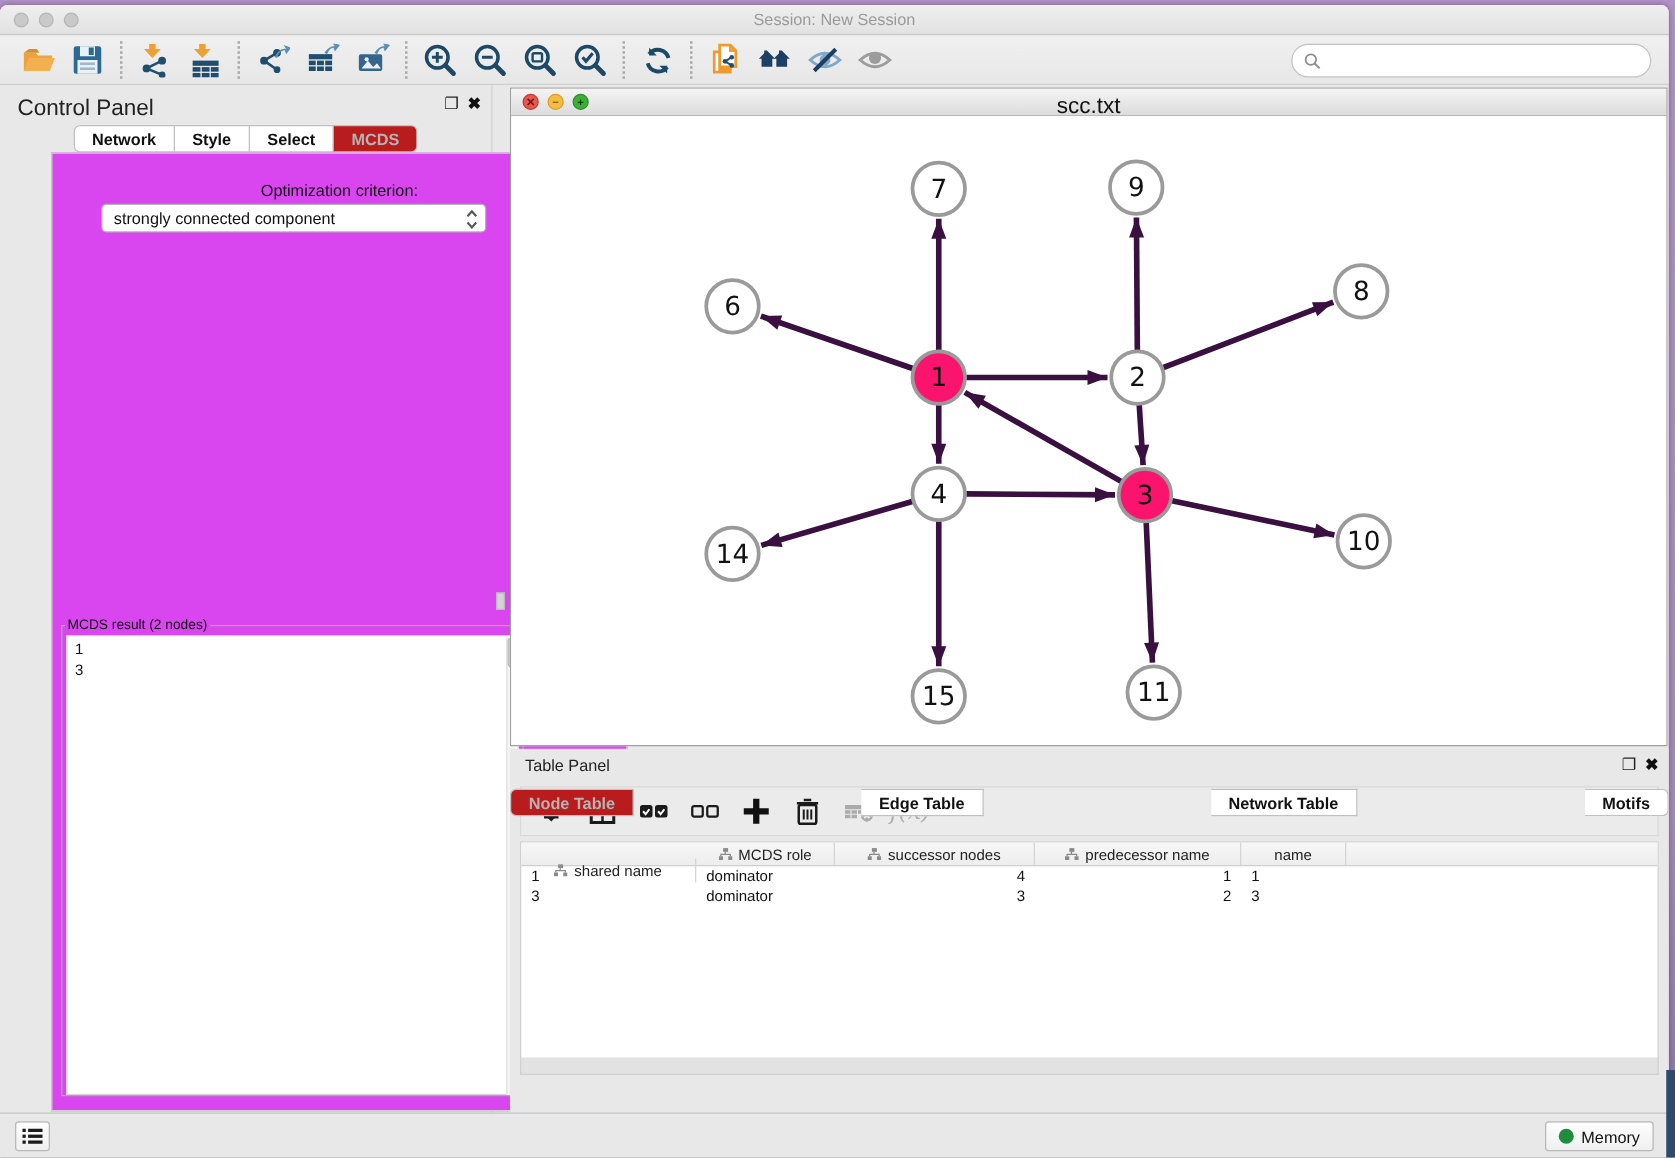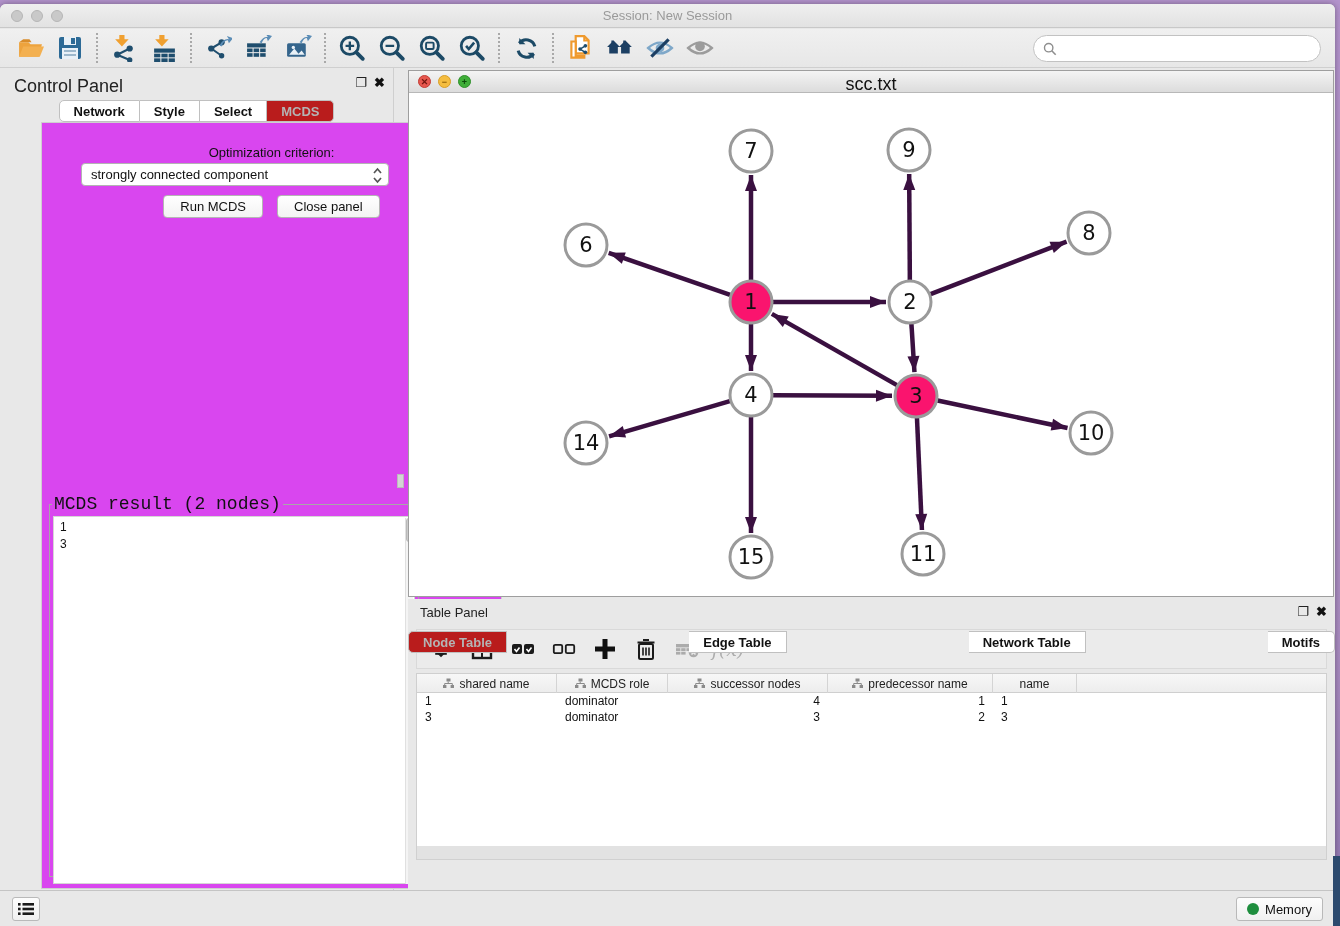--- a/index.html
+++ b/index.html
@@ -36,21 +36,21 @@
   .seg-tab.active { background:#b91c1c; color:#b4b4b4; }
 
   .cp-body { position:absolute; left:5px; top:54px; width:461px; height:767px; border:1px solid #cfcfcf; background:#d946ef;margin-left:36px; }
   .opt-label { position:absolute; top:22px; width:100%; text-align:center; font-size:13px; color:#111; }
   .select-box { position:absolute; left:39px; top:40px; width:308px; height:23px; background:#fff; border:1px solid #b3b3b3; border-radius:4px; font-size:13px; color:#111; display:flex; align-items:center; padding-left:9px; }
   .select-stepper { position:absolute; right:5px; top:3px; }
   .cp-buttons { position:absolute; top:72px; width:100%; display:flex; justify-content:center; gap:14px; }
   .mac-btn { height:23px; background:linear-gradient(#ffffff,#f3f3f3); border:1px solid #b5b5b5; border-radius:4px; font-size:13px; color:#111; padding:0 16px; font-family:"Liberation Sans",sans-serif; }
 
   .result-fieldset { position:absolute; left:7px; top:371px; width:370px; height:383px; border:1px solid #a8a8a8; }
-  .result-fieldset legend { font-size:18px; color:#111; margin-left:2px; padding:0 2px;font-family:Liberation Mono, monospace; }
+  .result-fieldset legend { font-size:11px; color:#111; margin-left:2px; padding:0 2px; }
   .result-area { position:absolute; left:3px; top:2px; width:362px; height:368px; background:#fff; border:1px solid #d6d6d6; font-size:12px; color:#111; padding:2px 0 0 6px; line-height:17px; }
   .result-scroll { position:absolute; right:1px; top:1px; width:8px; height:366px; background:#f4f4f4; border-left:1px solid #e0e0e0; }
   .result-thumb { position:absolute; top:0; left:0; width:7px; height:24px; background:#cbcbcb; border:1px solid #b9b9b9; border-radius:3px; }
 
   
   .net-window { position:absolute; left:408px; top:66px; width:926px; height:527px; background:#fff; border:1px solid #9e9e9e; }
   .net-titlebar { position:absolute; left:0; top:0; width:100%; height:22px; background:linear-gradient(#f4f4f4,#dcdcdc); border-bottom:1px solid #b8b8b8; }
   .net-title { position:absolute; width:100%; text-align:center; top:3px; font-size:18px; color:#111; }
   .nt-circle { position:absolute; top:4px; width:13px; height:13px; border-radius:50%; font-size:9px; font-weight:bold; text-align:center; line-height:13px; }
   .ntc-close { left:9px;  background:#e6574e; border:1px solid #c33c34; color:#71150f; }
@@ -267,24 +267,20 @@
     <div class="cp-body">
       <div class="opt-label">Optimization criterion:</div>
       <div class="select-box">
         <span>strongly connected component</span>
         <span class="select-stepper">
           <svg width="11" height="17" viewBox="0 0 11 17">
                 <path d="M2 6 L5.5 2 L9 6" fill="none" stroke="#555" stroke-width="1.7"></path>
                 <path d="M2 11 L5.5 15 L9 11" fill="none" stroke="#555" stroke-width="1.7"></path>
               </svg>
         </span>
-      </div>
-      <div class="cp-buttons">
-        <button class="mac-btn">Run MCDS</button>
-        <button class="mac-btn">Close panel</button>
       </div>
       <fieldset class="result-fieldset">
         <legend>MCDS result (2 nodes)</legend>
         <div class="result-area">
           <div>
                 <div>1</div>
                 <div>3</div>
               </div>
           <div class="result-scroll">
                 <div class="result-thumb"></div>
@@ -441,21 +437,21 @@
               <circle cx="19.5" cy="16.5" r="4.8" fill="#ababab"></circle>
               <path d="M17.5 14.5 l4 4 M21.5 14.5 l-4 4" stroke="#ebebeb" stroke-width="1.6"></path>
             </svg>
       </div>
       <div class="tp-icon">
         <span class="fx-label">f(x)</span>
       </div>
     </div>
     <div class="data-table">
       <div class="dt-headrow">
-            <div class="dt-hcell" style="width: 140px;">
+            <div class="dt-hcell" style="width: 140px; margin-top: 13px;">
               <svg class="tree-ico" width="11" height="11" viewBox="0 0 11 11">
                 <g fill="#8a8a8a">
                   <rect x="3.5" y="0.5" width="4" height="3"></rect>
                   <rect x="0" y="7" width="3.4" height="3"></rect>
                   <rect x="7.6" y="7" width="3.4" height="3"></rect>
                   <path d="M5.2 3.5 v2 M1.7 7 v-1.5 h7.6 V7" stroke="#8a8a8a" fill="none" stroke-width="1"></path>
                 </g>
               </svg>
               <span>shared name</span>
             </div>

